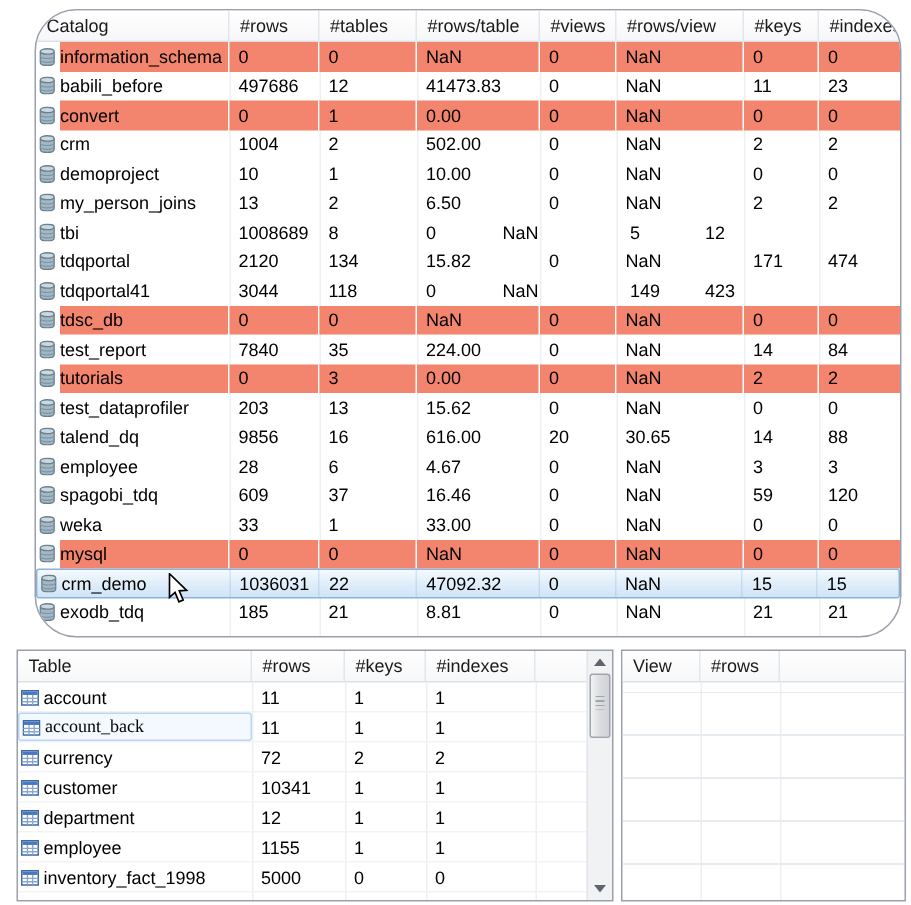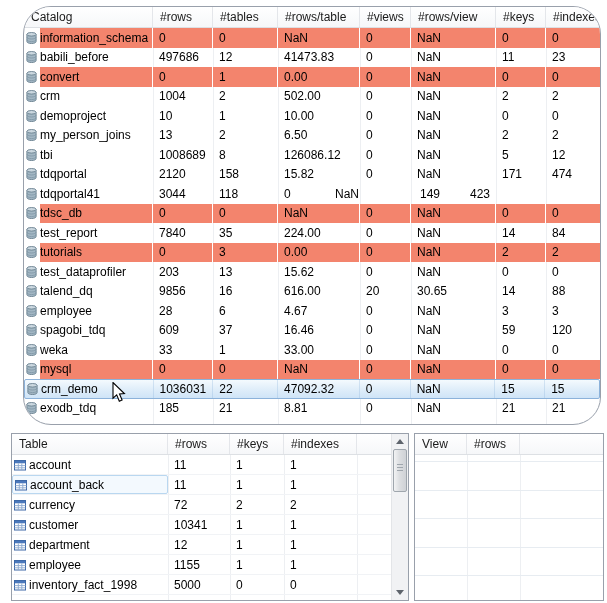--- a/index.html
+++ b/index.html
@@ -51,21 +51,21 @@
   .t-bl .c0{width:156px}.t-bl .c1{width:62px}.t-bl .c2{width:54px}.t-bl .c3{width:73px}.t-bl .c4{width:35px}
   .t-br .c0{width:52px}.t-br .c1{width:53px}.t-br .c2{width:83px}
 
   .row.error .cell{background:var(--error-row-bg);border-right:1px solid #fff;}
   .row.error .cell:last-child{border-right:none;}
   .row.error .cell.c0{background:linear-gradient(to right,transparent 0,transparent 16px,var(--error-row-bg) 16px);}
   .row.selected{background:linear-gradient(to bottom,var(--selected-bg-top),var(--selected-bg-mid) 45%,var(--selected-bg-bottom));
     border:1px solid var(--selected-border);border-radius:2px;justify-content:center;}
   .row.selected .cell{border-right:1px solid rgba(140,178,218,.30);}
   .row.selected .cell:last-child{border-right:none;}
-  .cellhover{background:var(--hover-cell-bg);border:1px solid var(--hover-cell-border);border-radius:2px;}
+  .cellhover{background:var(--hover-cell-bg);border:1px solid var(--hover-cell-border);border-radius:2px;font-family:Liberation Serif, serif;}
 
   
   .sb{position:absolute;top:0;right:0;bottom:0;width:16px;background:#F1F2F4;border-left:1px solid #E3E5E8;}
   .sb-btn{position:absolute;left:0;width:16px;height:15px;display:flex;align-items:center;justify-content:center;}
   .sb-up{top:0;} .sb-down{bottom:0;}
   .tri-up{width:0;height:0;border-left:4px solid transparent;border-right:4px solid transparent;border-bottom:5px solid #5E646C;}
   .tri-down{width:0;height:0;border-left:4px solid transparent;border-right:4px solid transparent;border-top:5px solid #5E646C;}
   .sb-thumb{position:absolute;left:1px;right:1px;top:15px;height:41px;border:1px solid #9FA6AD;border-radius:2px;
     background:linear-gradient(to right,#F2F3F4,#DCDEE1 45%,#CFD2D6);}
   .sb-thumb::after{content:"";position:absolute;left:3px;right:3px;top:14px;height:9px;
@@ -215,40 +215,39 @@
               <path d="M0.9,2.3 v7.3 c0,1.1 2.1,1.95 4.6,1.95 s4.6,-0.85 4.6,-1.95 v-7.3" fill="#A3B7C4" stroke="#69808F" stroke-width="0.9"></path>
               <path d="M0.9,5.1 c0,1.05 2.1,1.9 4.6,1.9 s4.6,-0.85 4.6,-1.9" fill="none" stroke="#7E95A4" stroke-width="0.8"></path>
               <path d="M0.9,7.7 c0,1.05 2.1,1.9 4.6,1.9 s4.6,-0.85 4.6,-1.9" fill="none" stroke="#7E95A4" stroke-width="0.8"></path>
               <ellipse cx="5.5" cy="2.3" rx="4.6" ry="1.8" fill="#CBD8E0" stroke="#69808F" stroke-width="0.9"></ellipse>
             </svg>
           </span>
           <span>tbi</span>
         </div>
         <div class="cell c1">1008689</div>
         <div class="cell c2">8</div>
-        <div class="cell c3">126086.12</div>
         <div class="cell c4">0</div>
         <div class="cell c5">NaN</div>
         <div class="cell c6">5</div>
         <div class="cell c7">12</div>
       </div>
       <div class="row">
         <div class="cell c0">
           <span class="ic">
             <svg width="11" height="12" viewBox="0 0 11 12">
               <path d="M0.9,2.3 v7.3 c0,1.1 2.1,1.95 4.6,1.95 s4.6,-0.85 4.6,-1.95 v-7.3" fill="#A3B7C4" stroke="#69808F" stroke-width="0.9"></path>
               <path d="M0.9,5.1 c0,1.05 2.1,1.9 4.6,1.9 s4.6,-0.85 4.6,-1.9" fill="none" stroke="#7E95A4" stroke-width="0.8"></path>
               <path d="M0.9,7.7 c0,1.05 2.1,1.9 4.6,1.9 s4.6,-0.85 4.6,-1.9" fill="none" stroke="#7E95A4" stroke-width="0.8"></path>
               <ellipse cx="5.5" cy="2.3" rx="4.6" ry="1.8" fill="#CBD8E0" stroke="#69808F" stroke-width="0.9"></ellipse>
             </svg>
           </span>
           <span>tdqportal</span>
         </div>
         <div class="cell c1">2120</div>
-        <div class="cell c2">158</div>
+        <div class="cell c2">134</div>
         <div class="cell c3">15.82</div>
         <div class="cell c4">0</div>
         <div class="cell c5">NaN</div>
         <div class="cell c6">171</div>
         <div class="cell c7">474</div>
       </div>
       <div class="row">
         <div class="cell c0">
           <span class="ic">
             <svg width="11" height="12" viewBox="0 0 11 12">

